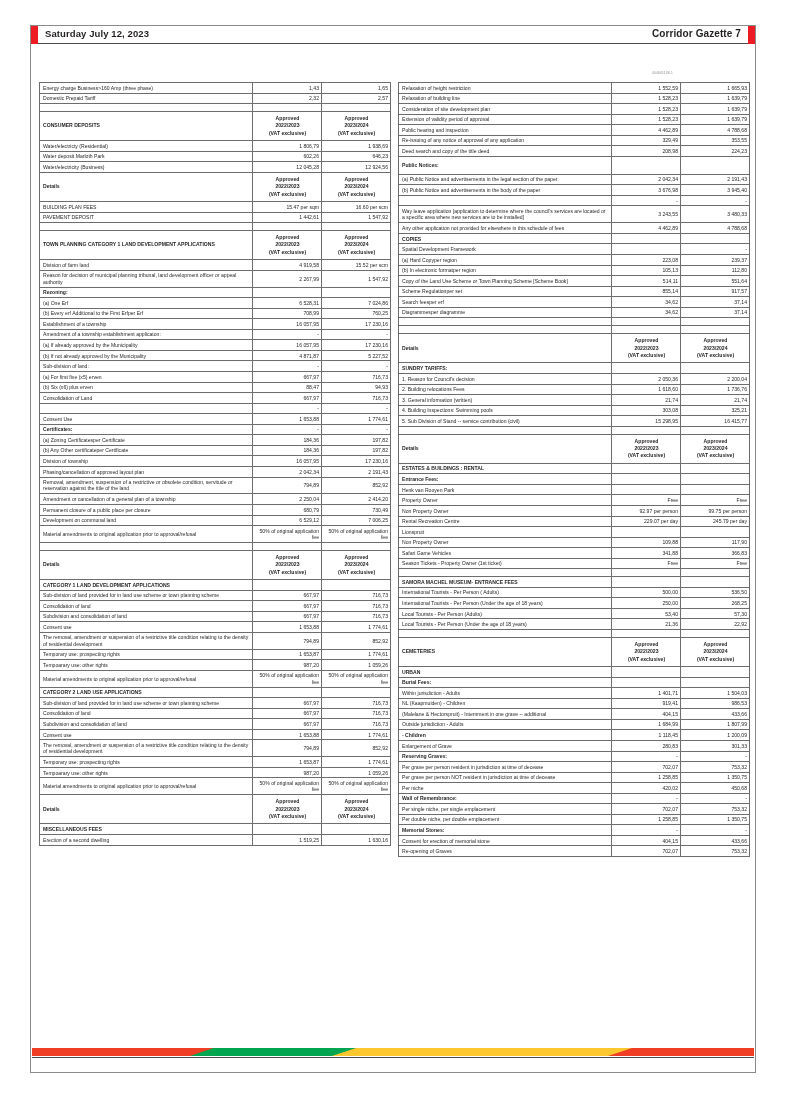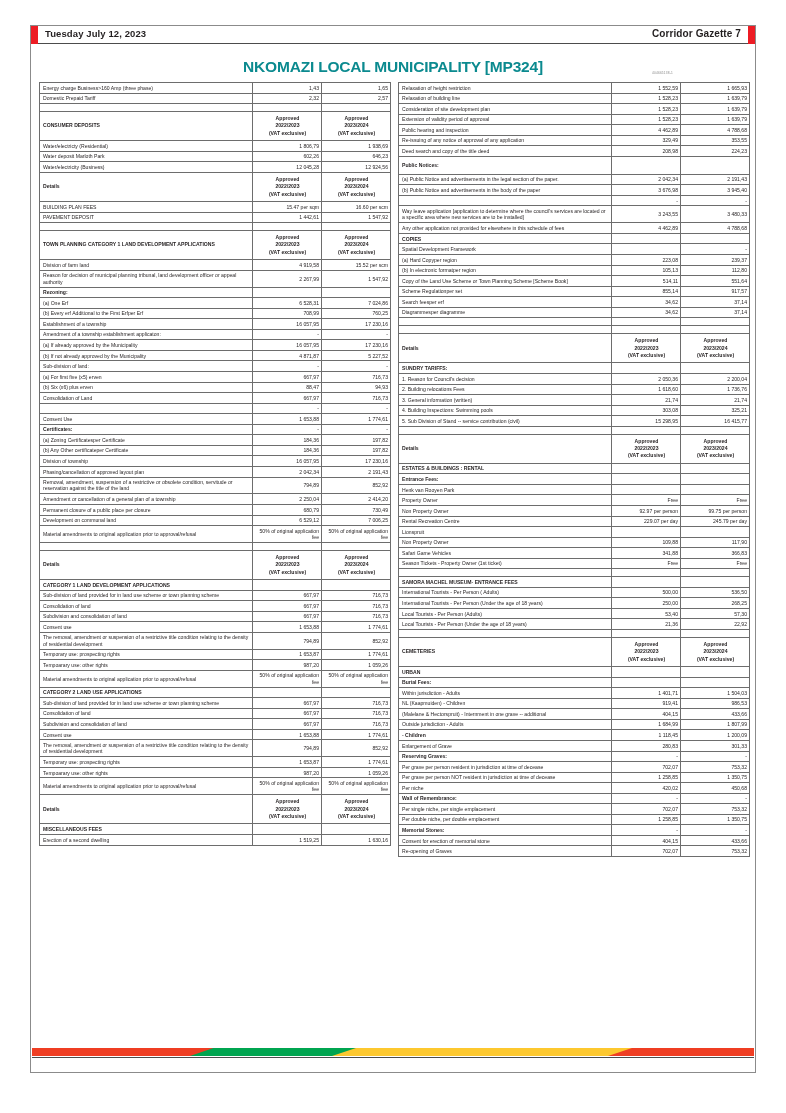--- a/index.html
+++ b/index.html
@@ -137,26 +137,25 @@
   }
 </style>
 </head>
 <body>
 
 <div class="page">
 
   <div class="runhead">
     <div class="redtab-left"></div>
     <div class="redtab-right"></div>
-    <div class="date">Tuesday July 12, 2023</div>
+    <div class="date">Saturday July 12, 2023</div>
     <div class="gazette">Corridor Gazette 7</div>
   </div>
 
   <div class="titlewrap">
-    <div class="maintitle">NKOMAZI LOCAL MUNICIPALITY [MP324]</div>
     <div class="refcode">404665138-1</div>
   </div>
 
   <div class="cols">
     <div class="col">
       <table class="fees">
         <tbody id="left-body">
             <tr>
               <td class="c-desc"><span>Energy charge Business</span><span class="tab">&gt;160 Amp (three phase)</span></td>
               <td class="c-v1 smallnote">1,43</td>

